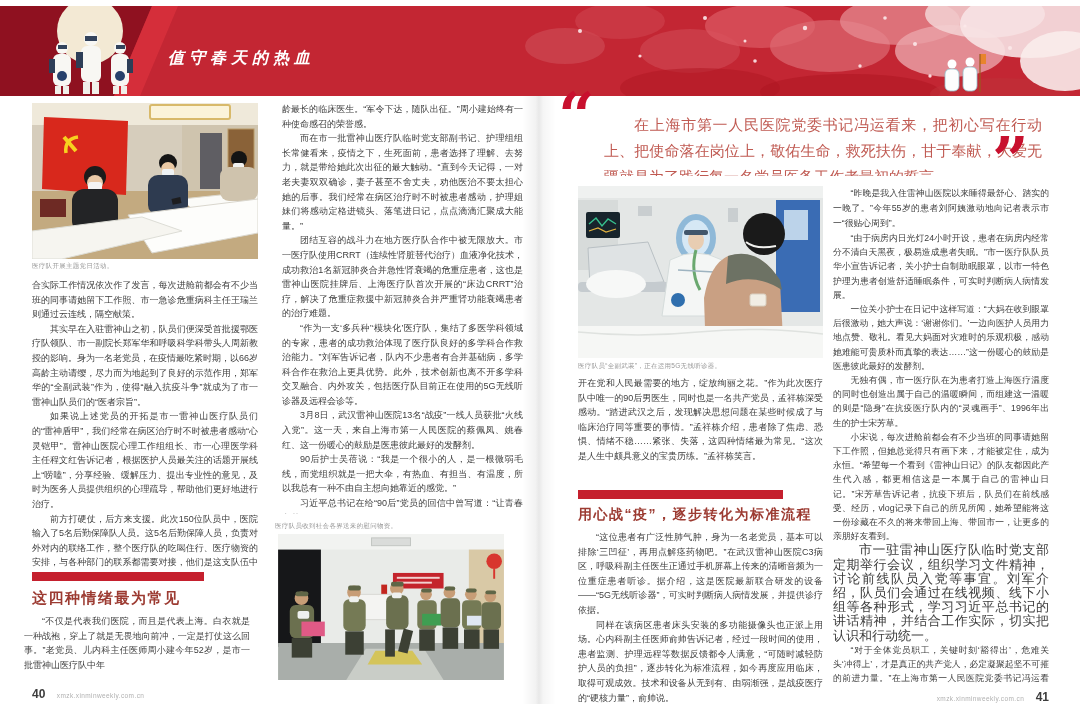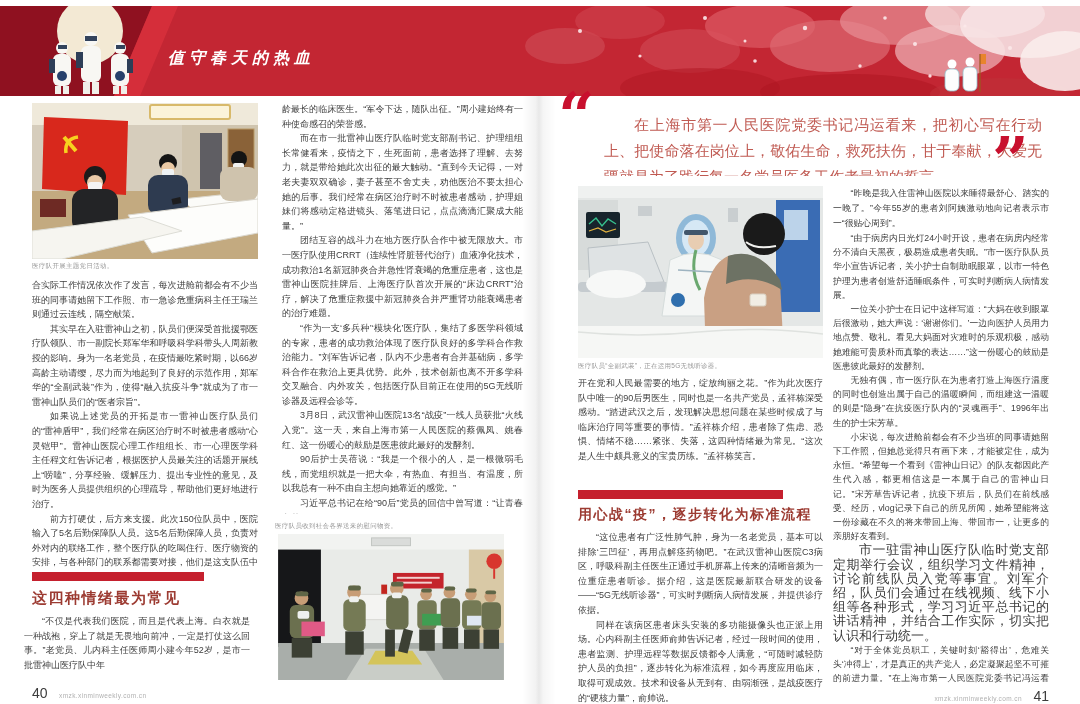--- a/index.html
+++ b/index.html
@@ -7,21 +7,21 @@
           font-family:"Liberation Sans",sans-serif;margin-top:6px;}
   .abs{position:absolute;}
   .t{font-size:9px;line-height:14.6px;color:#3d3d3d;text-align:justify;margin:0;text-indent:2em;}
   .t.ni{text-indent:0;}
   .col{overflow:hidden;}
   .caption{font-size:6.5px;color:#979797;letter-spacing:.3px;}
   .sec-bar{background:#c5202e;height:9px;}
   .sec-h{font-size:15px;font-weight:bold;color:#9c3b32;letter-spacing:1.5px;margin:0;}
   .quote-text{font-size:15px;line-height:26px;color:#c05a52;text-align:justify;text-indent:2em;margin:0;}
   .qmark{color:#c8102e;font-family:"DejaVu Serif",serif;font-weight:bold;font-size:64px;line-height:1;}
-  .pgnum{font-size:14px;font-weight:normal;color:#3c3c3c;}
+  .pgnum{font-size:12px;font-weight:bold;color:#3c3c3c;}
   .site{font-size:6.5px;color:#b0b0b0;letter-spacing:.4px;margin:0 7px;}
   .endmark{color:#c8102e;font-weight:bold;font-size:10px;font-style:normal;margin-left:3px;}
   .gutter{background:linear-gradient(90deg,rgba(0,0,0,0) 0%,rgba(0,0,0,.05) 40%,rgba(0,0,0,.09) 50%,rgba(0,0,0,.04) 62%,rgba(0,0,0,0) 100%);}
 </style>
 </head>
 <body>
 
 <div class="spread">
 
   <svg class="abs" style="left:0;top:0" width="1080" height="90" viewBox="0 0 1080 90">

